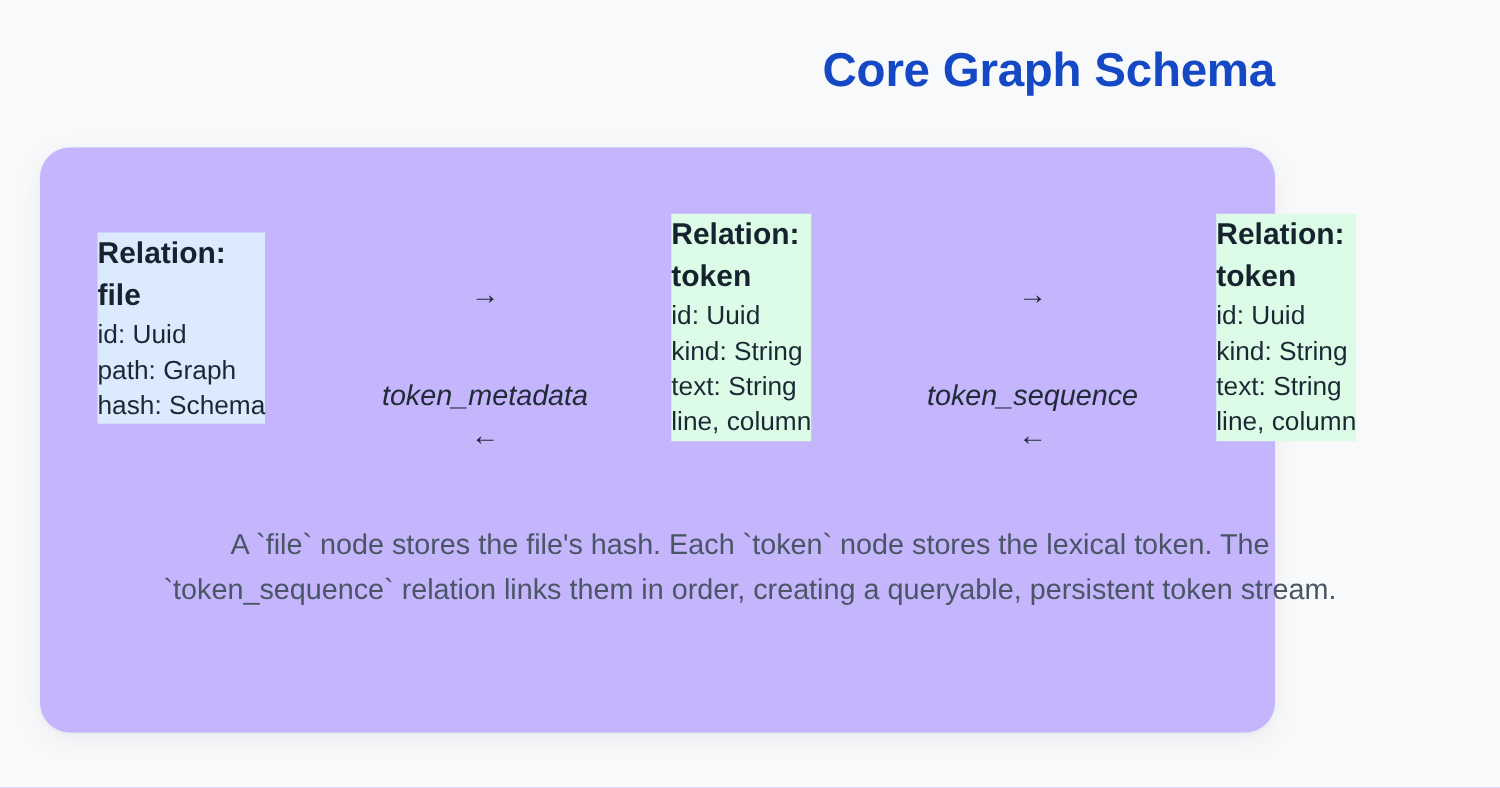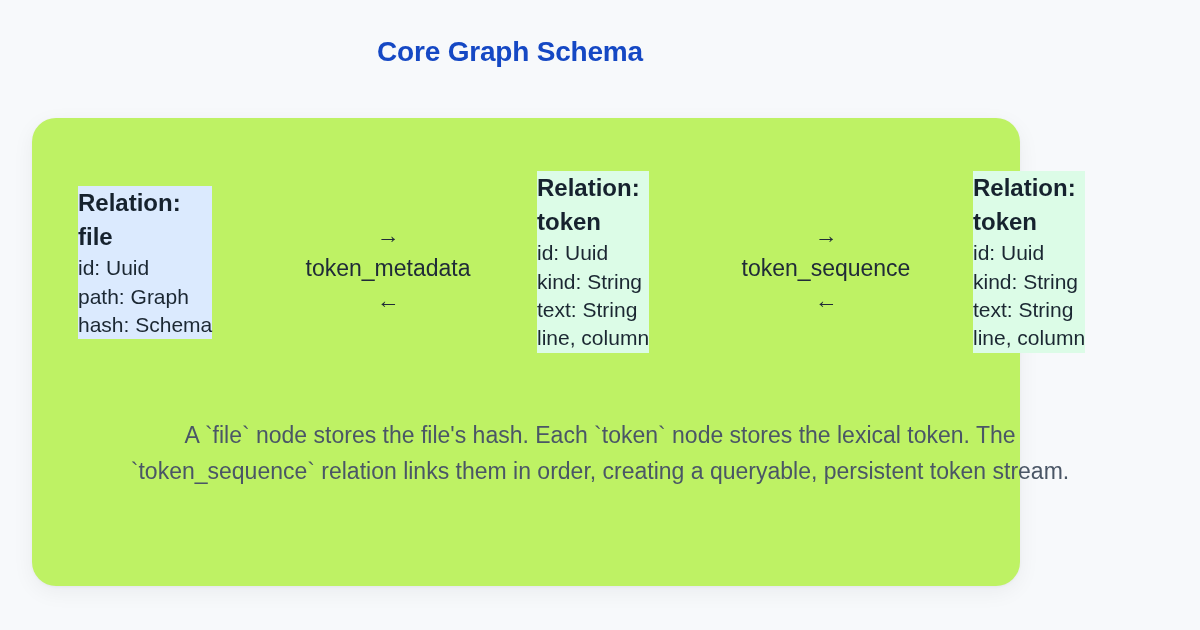--- a/index.html
+++ b/index.html
@@ -19,35 +19,35 @@
     height: 630px;
     box-sizing: border-box;
     position: relative;
   }
 
   .page-title {
     position: absolute;
     top: 36px;
     left: 0;
     width: 1020px;
-    text-align: center;
-    font-size: 28px;
+    text-align: right;
+    font-size: 38px;
     font-weight: bold;
     color: #1548c4;
     letter-spacing: -0.2px;
   }
 
   .card {
     position: absolute;
     left: 32px;
     top: 118px;
     width: 988px;
     height: 468px;
     box-sizing: border-box;
-    background: #bef264;
+    background: #c4b5fd;
     border-radius: 24px;
     box-shadow: 0 6px 22px rgba(15, 23, 42, 0.055),
                 0 1px 3px rgba(15, 23, 42, 0.04);
   }
 
   .diagram {
     position: absolute;
     left: 0;
     top: 0;
     width: 1136px;
@@ -101,24 +101,26 @@
   }
 
   .edge-arrow {
     font-size: 23px;
     line-height: 1.1;
     color: #202b38;
     height: 28px;
   }
 
   .edge-label {
+    font-style: italic;
     font-size: 23px;
     color: #202b38;
     white-space: nowrap;
     padding: 4px 0 6px 0;
+    margin-top: 48px;
   }
 
   .caption {
     position: absolute;
     left: 60px;
     top: 300px;
     width: 1016px;
     text-align: center;
     font-size: 23px;
     line-height: 1.55;

